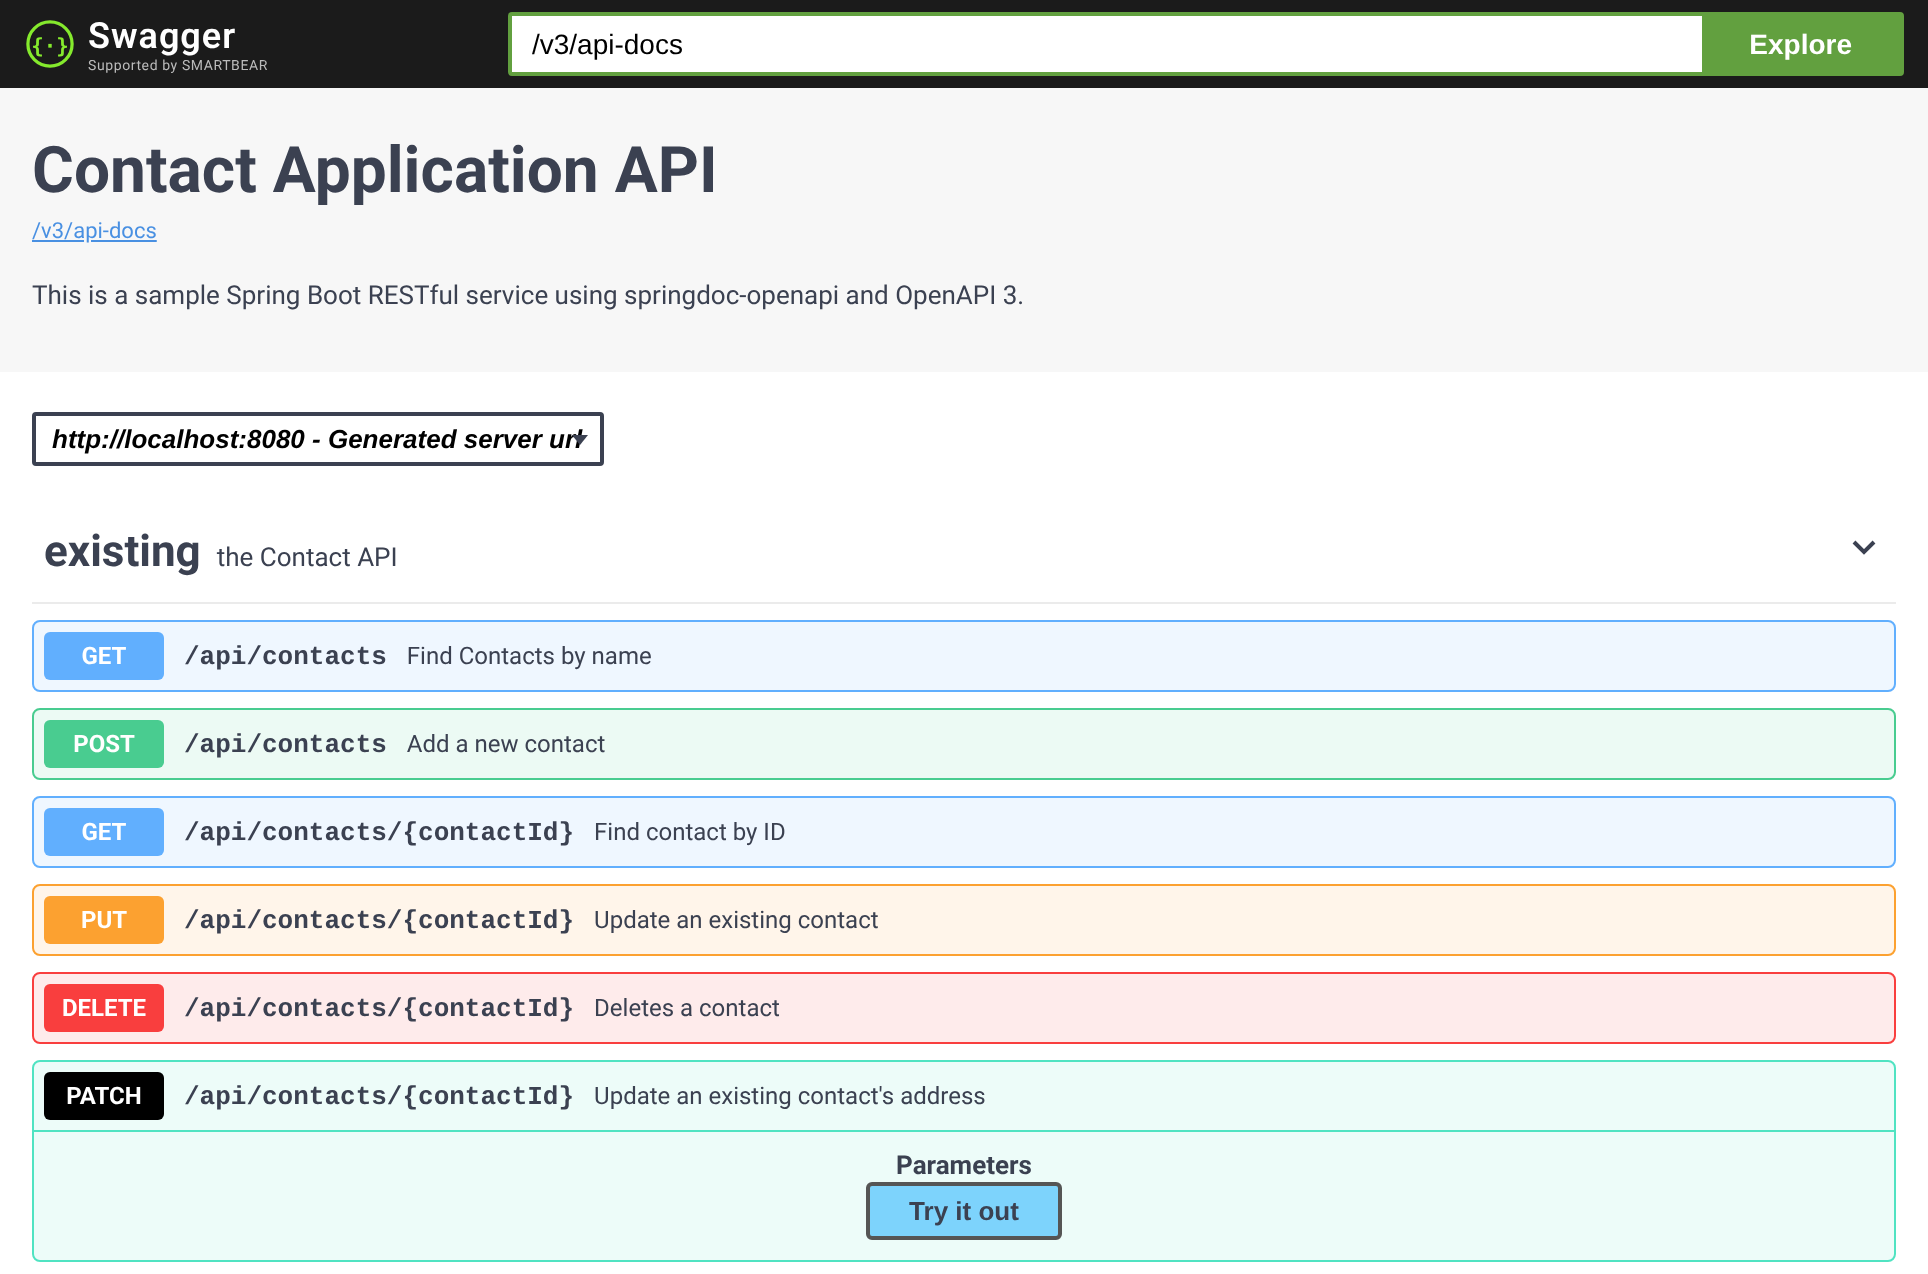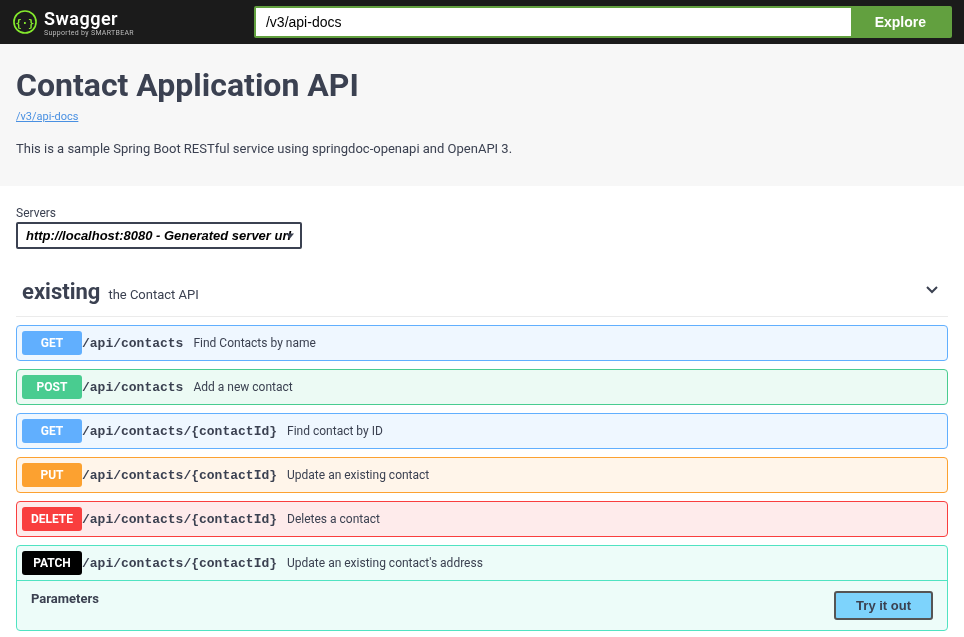--- a/index.html
+++ b/index.html
@@ -22,34 +22,34 @@
   .sel-wrap { position: relative; display: inline-block; }
   .sel-wrap::after { content: ""; position: absolute; right: 8px; top: 50%; transform: translateY(-50%); border-left: 4px solid transparent; border-right: 4px solid transparent; border-top: 5px solid #3b4151; pointer-events: none; }
   .tags { padding: 8px 16px 16px 16px; }
   .tag-header { display: flex; align-items: baseline; padding: 12px 6px; border-bottom: 1px solid rgba(0,0,0,.08); cursor: pointer; }
   .tag-name { font-size: 22px; font-weight: 700; color: #3b4151; }
   .tag-desc { margin-left: 8px; font-size: 13px; color: #3b4151; }
   .chevron { margin-left: auto; width: 20px; height: 20px; }
   .op-list { padding-top: 8px; }
   .op { border: 1px solid; border-radius: 4px; margin-bottom: 8px; }
   .op-head { display: flex; align-items: center; padding: 5px; cursor: pointer; }
-  .method { color: #fff; font-size: 12px; font-weight: 700; padding: 5px 0; width: 60px; text-align: center; border-radius: 3px; margin-right: 0; }
+  .method { color: #fff; font-size: 12px; font-weight: 700; padding: 5px 0; width: 60px; text-align: center; border-radius: 3px; margin-right: 10px; }
   .op-path { font-family: "Courier New", monospace; font-size: 13px; font-weight: 700; color: #3b4151; }
   .op-summary { margin-left: 10px; font-size: 12px; color: #3b4151; }
   .op-get    { background: rgba(97,175,254,.1); border-color:#61affe; }
   .op-get .method { background:#61affe; }
   .op-post   { background: rgba(73,204,144,.1); border-color:#49cc90; }
   .op-post .method { background:#49cc90; }
   .op-put    { background: rgba(252,161,48,.1); border-color:#fca130; }
   .op-put .method { background:#fca130; }
   .op-delete { background: rgba(249,62,62,.1); border-color:#f93e3e; }
   .op-delete .method { background:#f93e3e; }
   .op-patch  { background: rgba(80,227,194,.1); border-color:#50e3c2; }
   .op-patch .method { background:#000000; }
-  .op-body { border-top: 1px solid #50e3c2; padding: 10px 14px; display: flex; justify-content: space-between; }
+  .op-body { border-top: 1px solid #50e3c2; padding: 10px 14px; display: flex; align-items: center; justify-content: space-between; flex-direction: column; }
   .params-title { font-size: 13px; font-weight: 700; color: #3b4151; }
   .try-btn { background: #7dd3fc; border: 2px solid #555; border-radius: 3px; padding: 5px 20px; font-size: 13px; font-weight: 700; cursor: pointer; color: #3b4151; }
 </style>
 </head>
 <body>
 
 <div class="topbar">
   <div class="logo-wrap">
     <svg class="logo-brace" viewBox="0 0 40 40">
       <circle cx="20" cy="20" r="17" fill="none" stroke="#85ea2d" stroke-width="2.5"></circle>
@@ -66,21 +66,20 @@
   </div>
 </div>
 
 <div class="info">
   <h1 class="title">Contact Application API</h1>
   <a href="#" class="spec-link">/v3/api-docs</a>
   <p class="desc">This is a sample Spring Boot RESTful service using springdoc-openapi and OpenAPI 3.</p>
 </div>
 
 <div class="servers-wrap">
-  <div class="servers-lbl">Servers</div>
   <span class="sel-wrap">
     <select class="server-sel">
       <option>http://localhost:8080 - Generated server url</option>
     </select>
   </span>
 </div>
 
 <div class="tags">
   <div class="tag-header">
     <span class="tag-name">existing</span>

